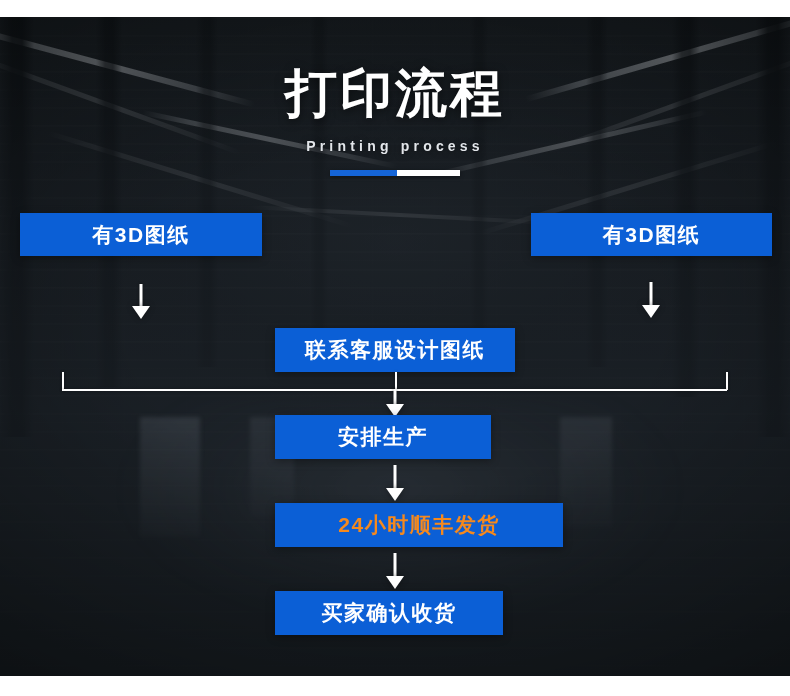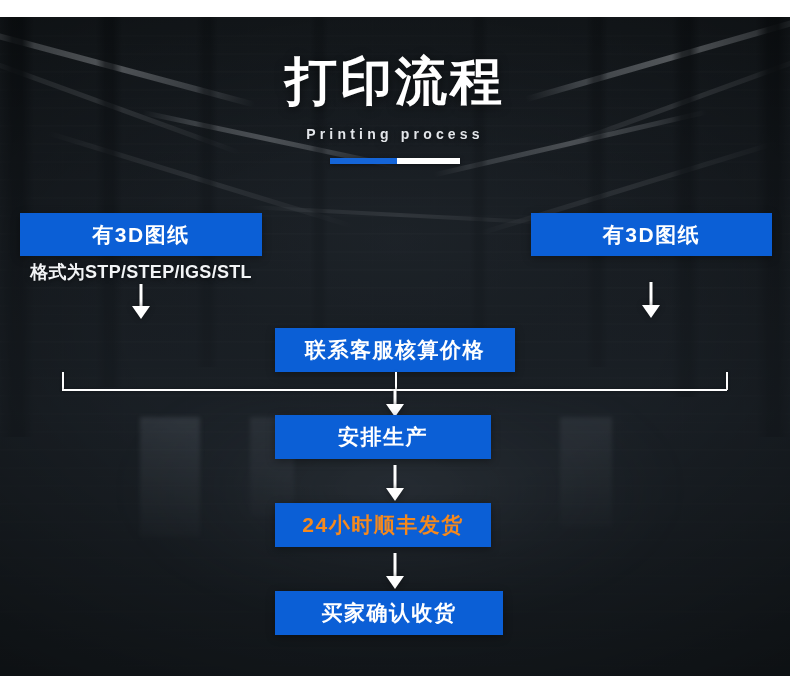--- a/index.html
+++ b/index.html
@@ -83,21 +83,21 @@
     background:
       radial-gradient(ellipse 660px 430px at 50% 46%, rgba(0,0,0,0) 40%, rgba(0,0,0,.34) 80%, rgba(0,0,0,.55) 100%);
   }
   
   .bg-tint{background:rgba(18,22,27,.34);}
 
   
   .header{position:absolute;left:0;top:55px;width:790px;text-align:center;}
   .title{
     font-size:52px;font-weight:700;color:#ffffff;letter-spacing:3px;
-    line-height:1;margin:0;
+    line-height:1;margin:12px;
     text-shadow:0 2px 10px rgba(0,0,0,.55);
   }
   .subtitle{
     margin-top:19px;
     font-size:14px;color:#e3e6ea;letter-spacing:4.2px;font-weight:600;
     text-shadow:0 1px 6px rgba(0,0,0,.5);
   }
   .rule{
     margin:16px auto 0;width:130px;height:6px;display:flex;
     box-shadow:0 1px 4px rgba(0,0,0,.4);
@@ -202,54 +202,53 @@
       <span class="seg-a"></span>
       <span class="seg-b"></span>
     </div>
   </div>
 
   <div class="flow">
 
     <div class="box" style="left:20px;top:213px;width:242px;height:43px;">有3D图纸</div>
     <div class="box" style="left:531px;top:213px;width:241px;height:43px;">有3D图纸</div>
 
-    <div class="note" style="left:20px;top:260px;width:242px;">格式为STP/STEP/IGS/STL</div>
 
     <div class="arrow" style="left:131px;top:284px;width:20px;height:36px;">
       <span class="shaft" style="height:24px;"></span>
       <span class="head" style="top:22px;"></span>
     </div>
 
     <div class="arrow" style="left:641px;top:282px;width:20px;height:38px;">
       <span class="shaft" style="height:25px;"></span>
       <span class="head" style="top:23px;"></span>
     </div>
 
-    <div class="box" style="left:275px;top:328px;width:240px;height:44px;">联系客服核算价格</div>
+    <div class="box" style="left:275px;top:328px;width:240px;height:44px;">联系客服设计图纸</div>
 
     <div class="bracket" style="left:0;top:372px;width:790px;height:22px;">
       <span class="vline" style="left:62px;top:0;height:18px;"></span>
       <span class="vline" style="left:395px;top:0;height:18px;"></span>
       <span class="vline" style="left:726px;top:0;height:18px;"></span>
       <span class="hline" style="left:62px;top:17px;width:665px;"></span>
     </div>
 
     <div class="arrow" style="left:385px;top:389px;width:20px;height:26px;">
       <span class="shaft" style="height:17px;"></span>
       <span class="head" style="top:15px;"></span>
     </div>
 
     <div class="box" style="left:275px;top:415px;width:216px;height:44px;">安排生产</div>
 
     <div class="arrow" style="left:385px;top:465px;width:20px;height:38px;">
       <span class="shaft" style="height:25px;"></span>
       <span class="head" style="top:23px;"></span>
     </div>
 
-    <div class="box orange" style="left:275px;top:503px;width:216px;height:44px;">24小时顺丰发货</div>
+    <div class="box orange" style="left:275px;top:503px;width:288px;height:44px;">24小时顺丰发货</div>
 
     <div class="arrow" style="left:385px;top:553px;width:20px;height:38px;">
       <span class="shaft" style="height:25px;"></span>
       <span class="head" style="top:23px;"></span>
     </div>
 
     <div class="box" style="left:275px;top:591px;width:228px;height:44px;">买家确认收货</div>
   </div>
 
 </div>

